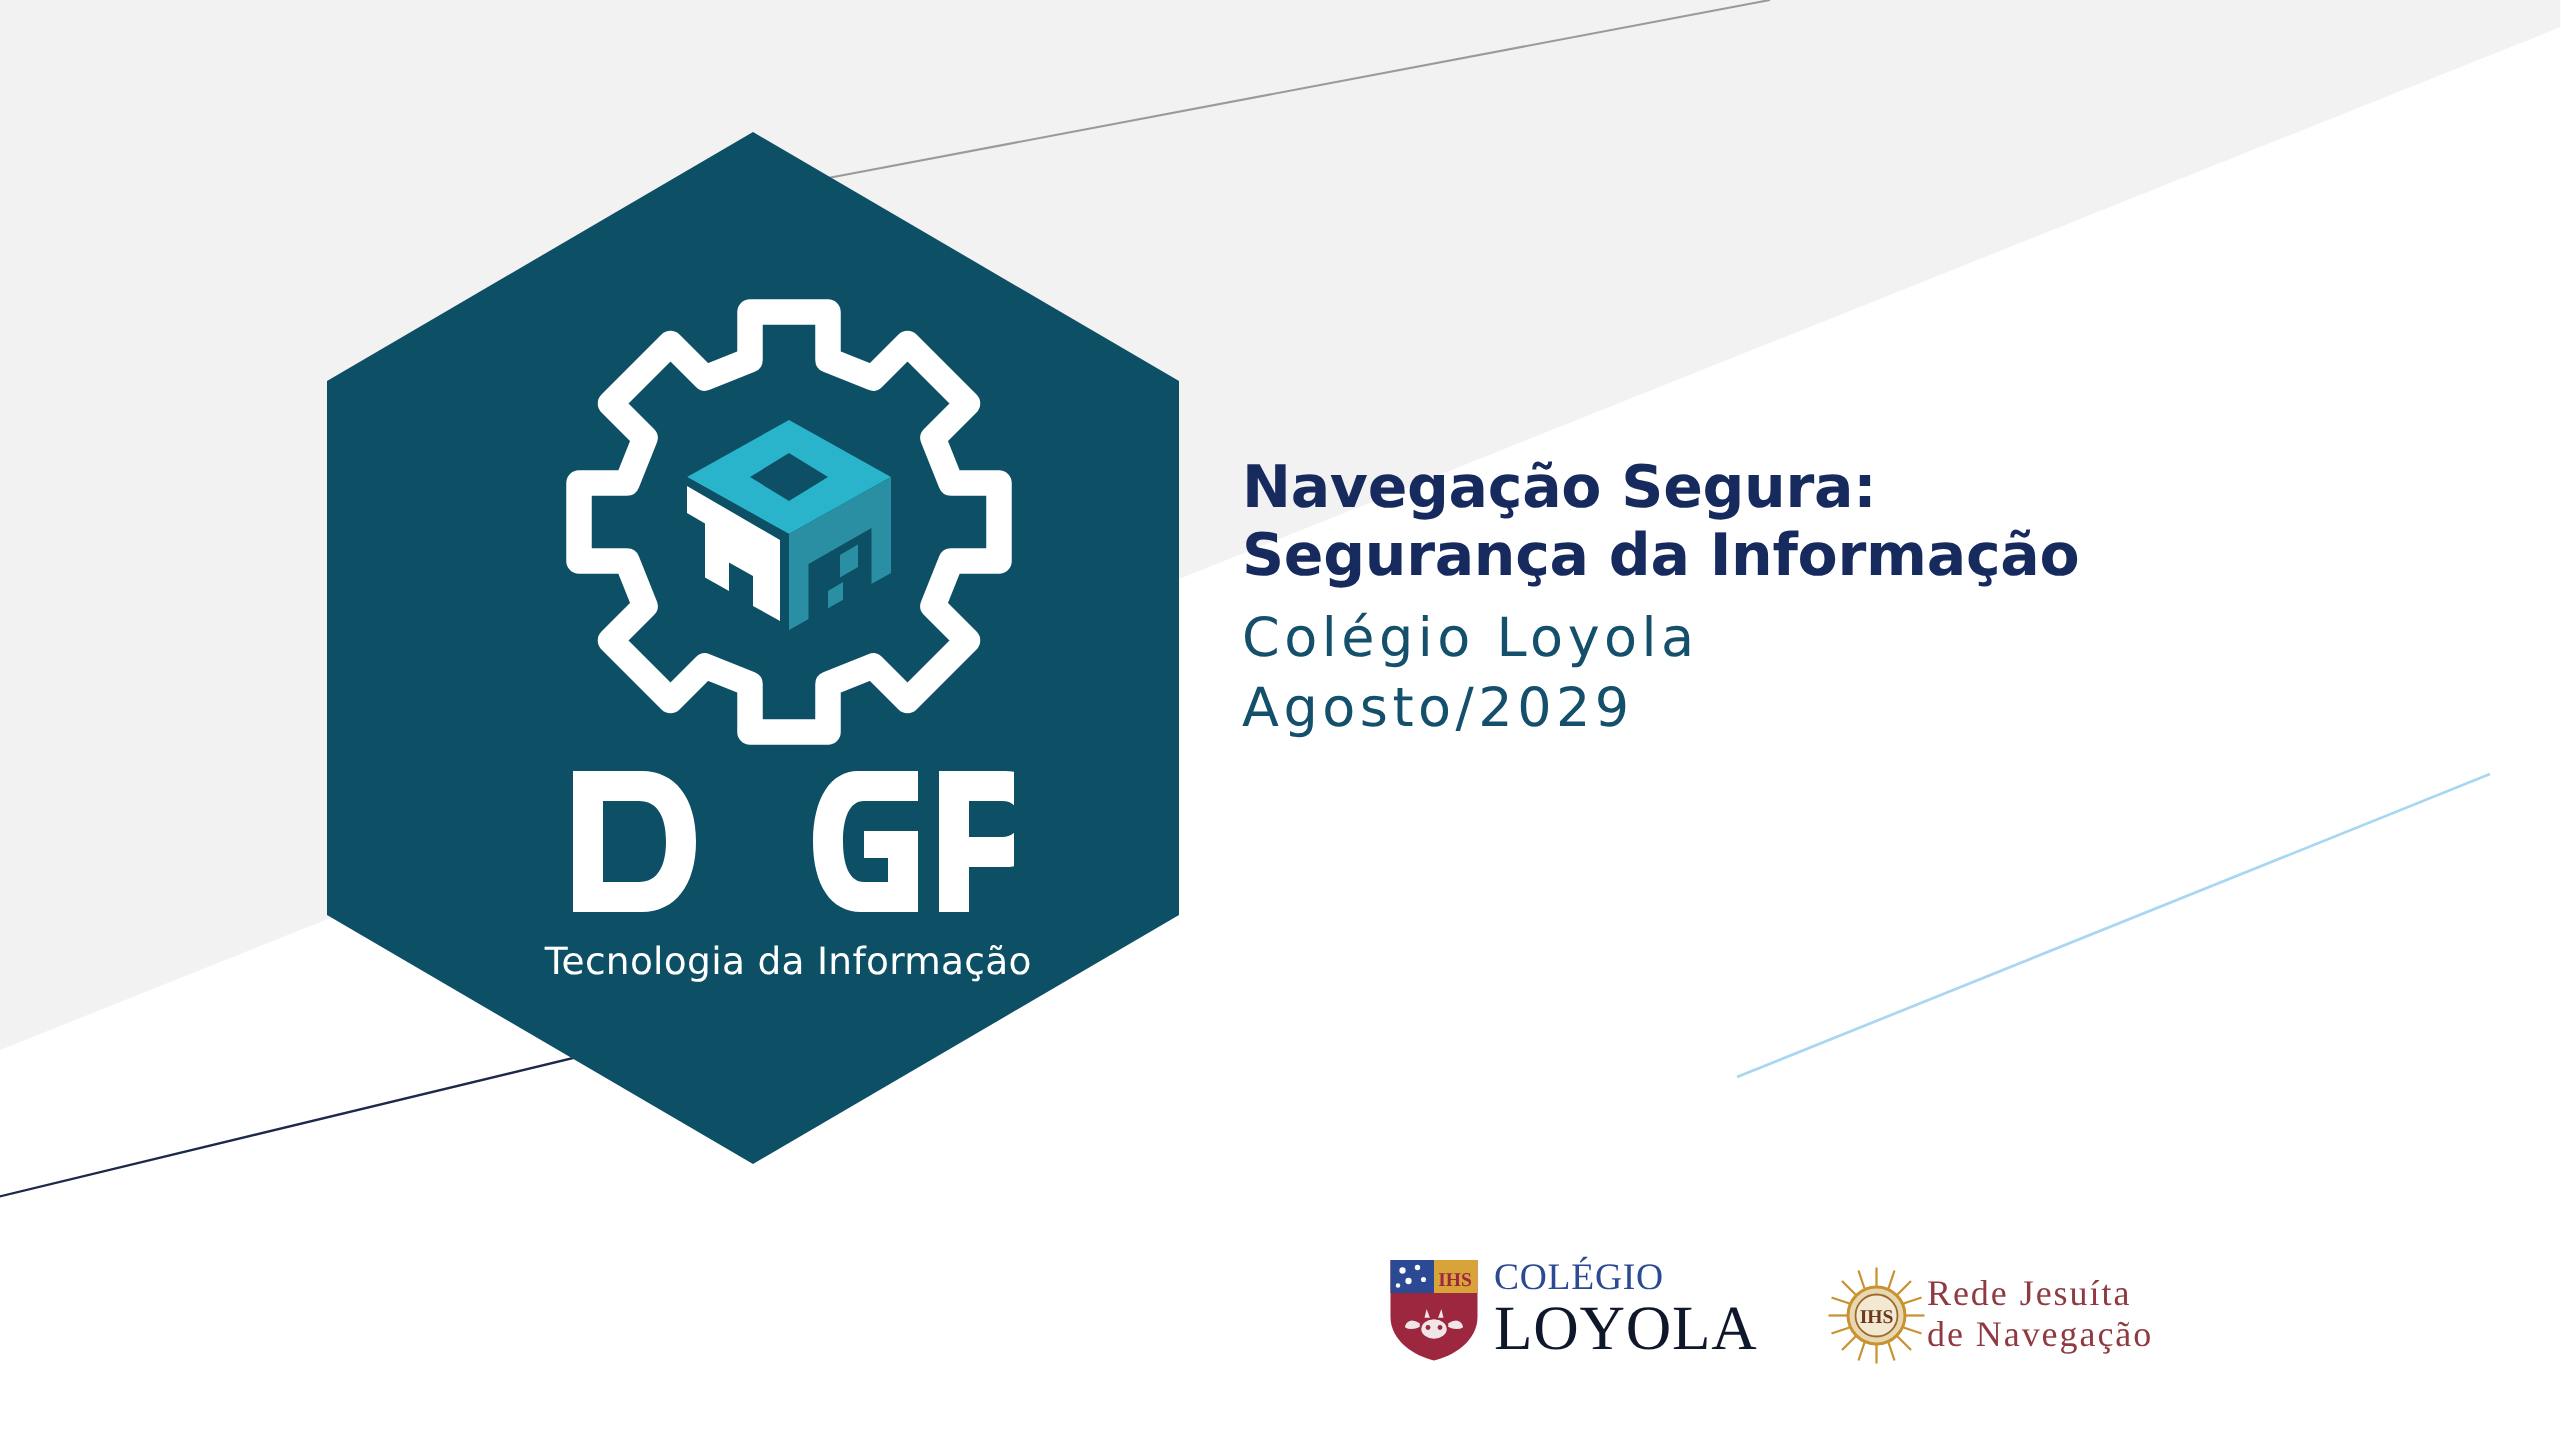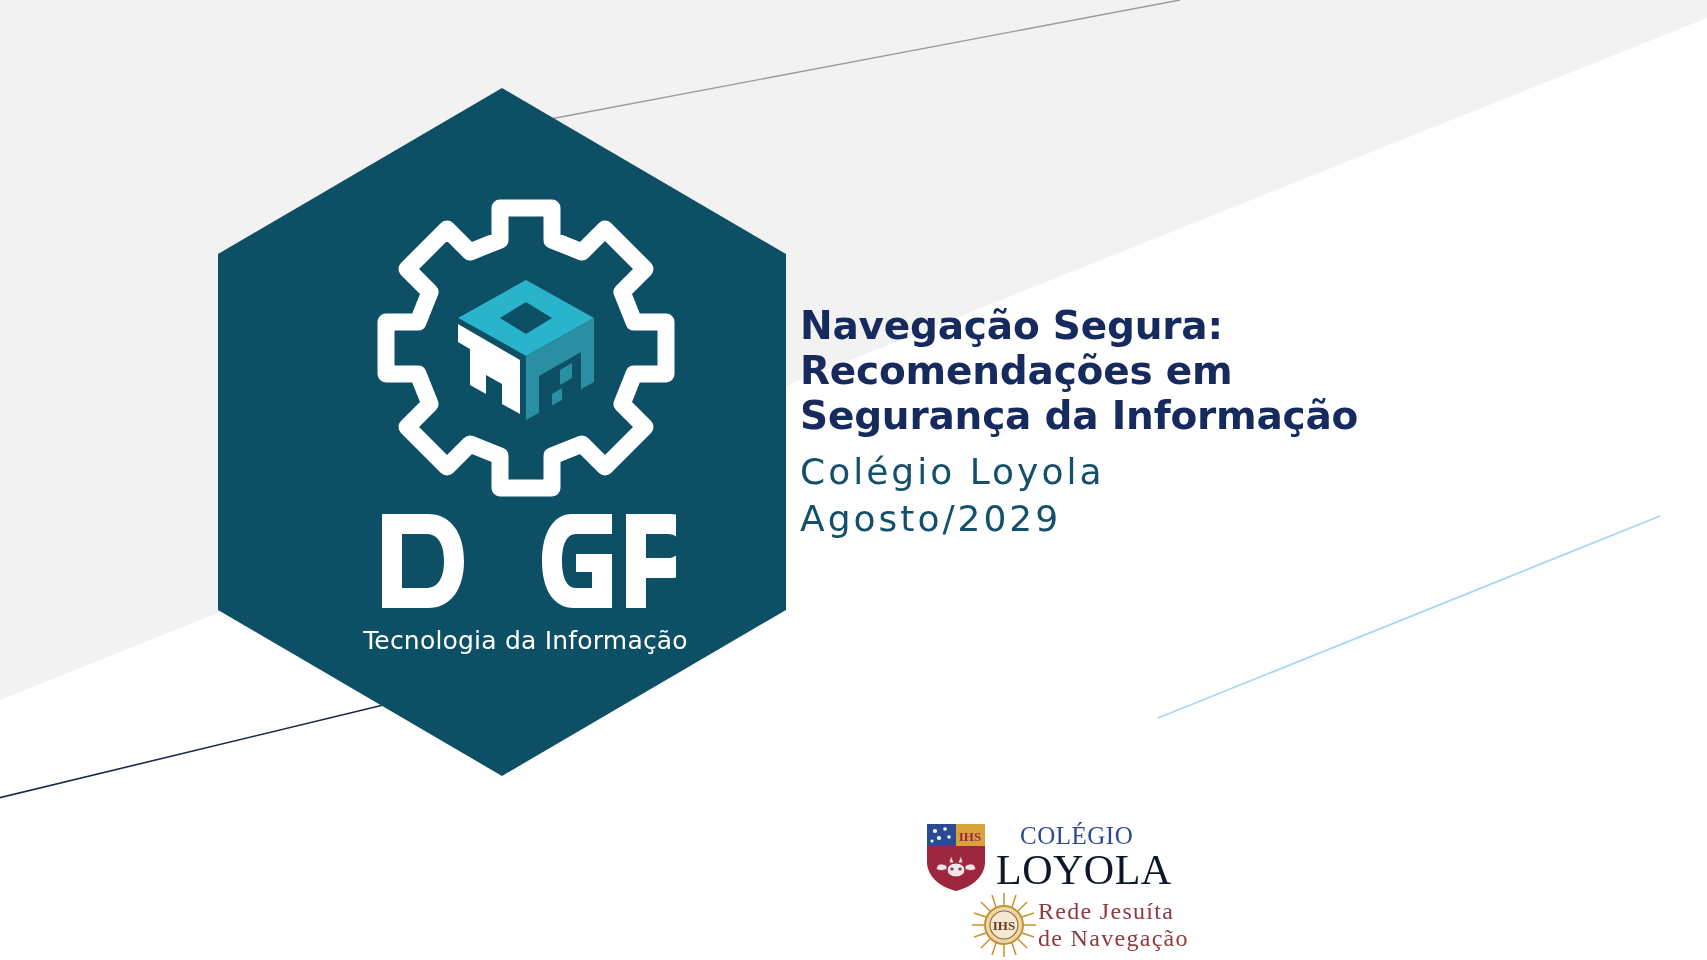--- a/index.html
+++ b/index.html
@@ -43,21 +43,21 @@
     font-size:25px;
     font-family:"DejaVu Sans", sans-serif;
     letter-spacing:0.2px;
     text-align:center;
     white-space:nowrap;
   }
 
   
   .text-block{
     position:absolute;
-    left:800px;top:303px;
+    left:828px;top:303px;
     width:720px;
   }
   .slide-title{
     margin:0;
     font-family:"DejaVu Sans", sans-serif;
     font-weight:bold;
     font-size:39px;
     line-height:1.16;
     color:#162a5e;
     letter-spacing:-0.2px;
@@ -72,28 +72,28 @@
     letter-spacing:3.0px;
     font-weight:normal;
   }
   .slide-subtitle .sline{display:block;white-space:nowrap;}
 
   
   .footer-logos{
     position:absolute;
     left:925px;top:822px;
     height:90px;
-    display:flex;align-items:flex-start;flex-direction:column;
+    display:flex;align-items:flex-end;
   }
   .loyola-logo{display:flex;align-items:center;height:78px;}
   .loyola-crest{width:62px;height:70px;flex:none;}
   .loyola-text{margin-left:9px;display:flex;flex-direction:column;justify-content:center;}
   .loyola-colegio{
     font-family:"Liberation Serif", serif;
-    font-size:25px;color:#2c4a94;letter-spacing:0.5px;line-height:1;margin-left:24px;
+    font-size:25px;color:#2c4a94;letter-spacing:0.5px;line-height:1;
   }
   .loyola-loyola{
     font-family:"Liberation Serif", serif;
     font-size:42px;color:#0f172a;letter-spacing:0.5px;line-height:1.02;margin-top:1px;
   }
   .rje-logo{display:flex;align-items:center;margin-left:46px;height:70px;}
   .rje-emblem{width:66px;height:66px;flex:none;}
   .rje-text{
     margin-left:1px;
     font-family:"Liberation Serif", serif;
@@ -165,21 +165,20 @@
         </svg>
       </div>
 
       <div class="dgp-tagline">Tecnologia da Informação</div>
     </div>
   </div>
 
   <div class="text-block">
     <h1 class="slide-title">
       <span class="tline">Navegação Segura:</span>
-      <span class="tline">Recomendações em</span>
       <span class="tline">Segurança da Informação</span>
     </h1>
     <p class="slide-subtitle">
       <span class="sline">Colégio Loyola</span>
       <span class="sline">Agosto/2029</span>
     </p>
   </div>
 
   <div class="footer-logos">
 

